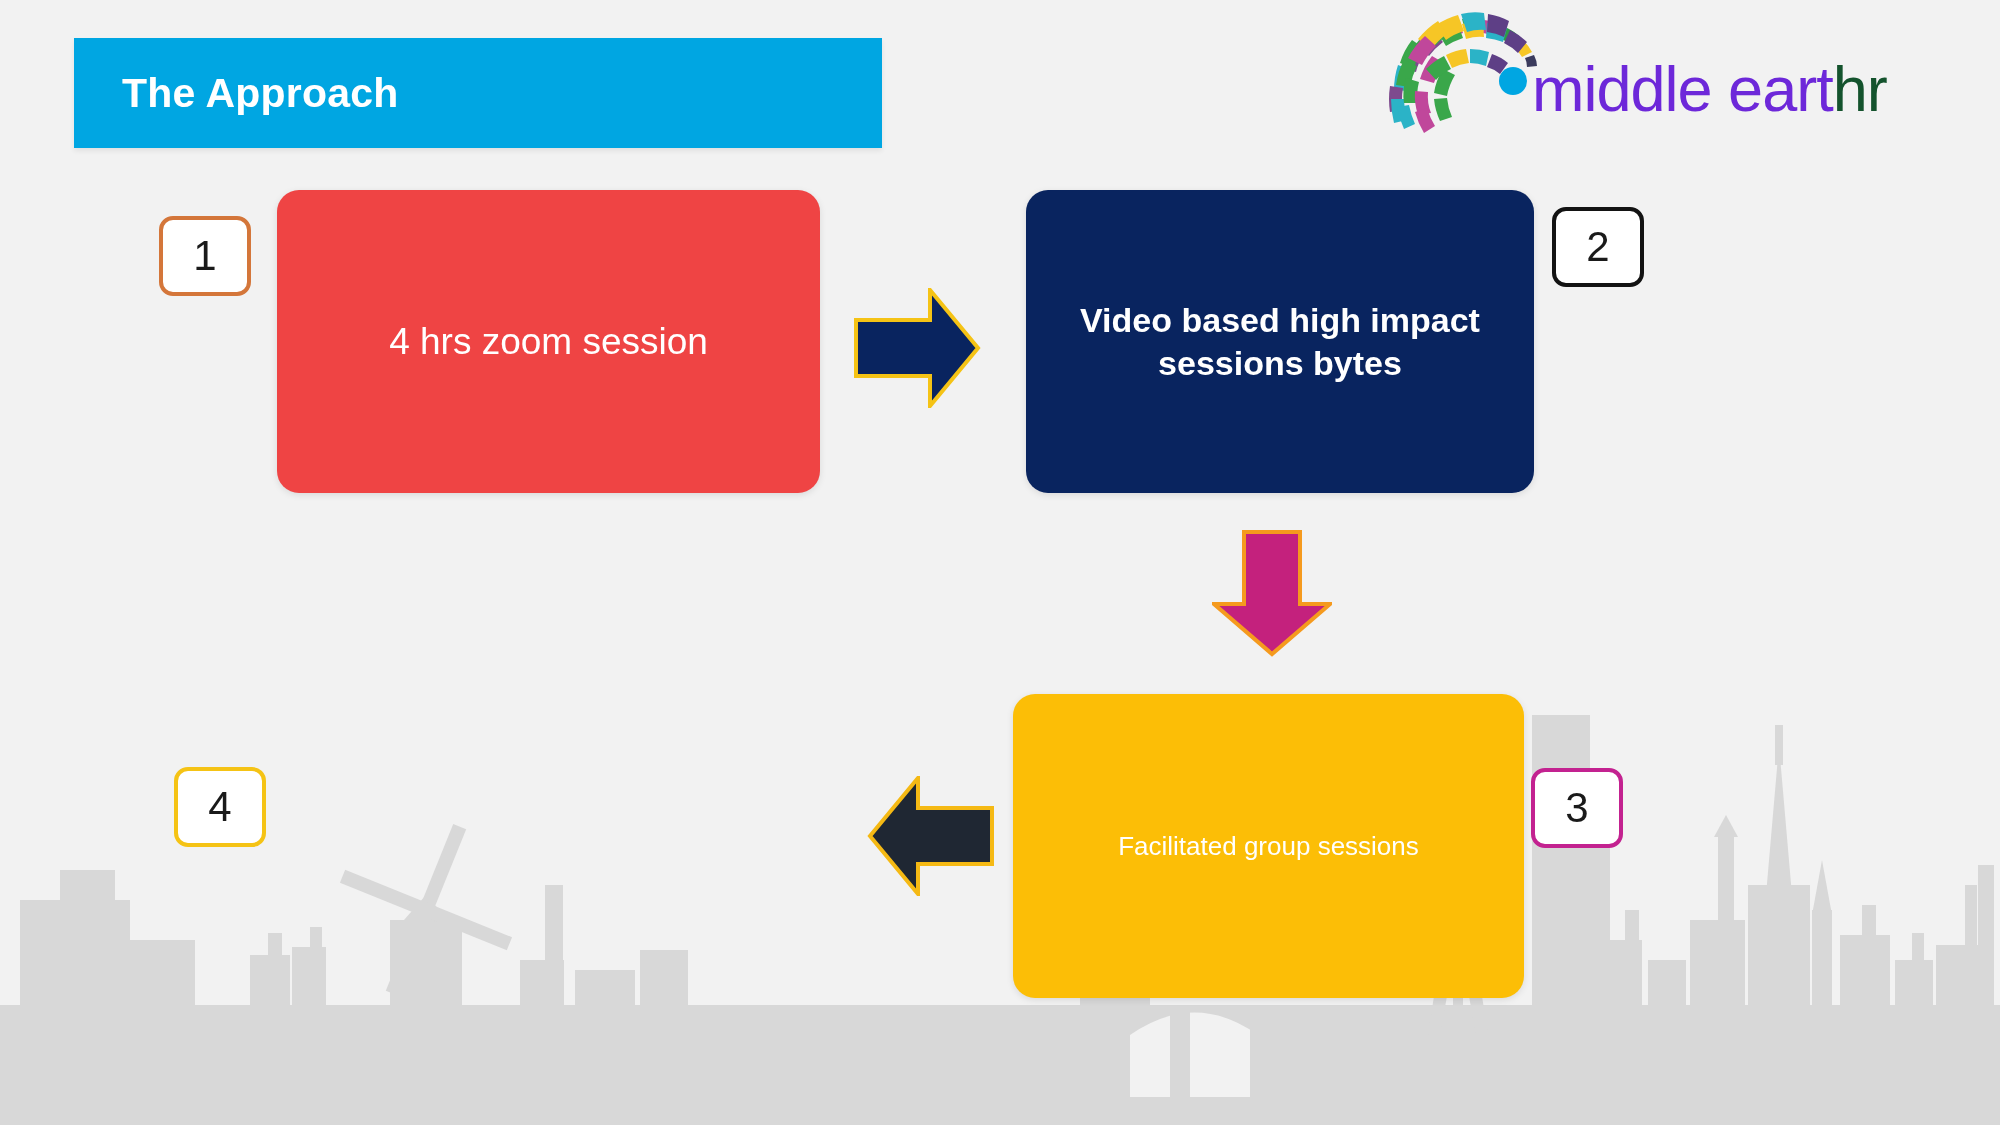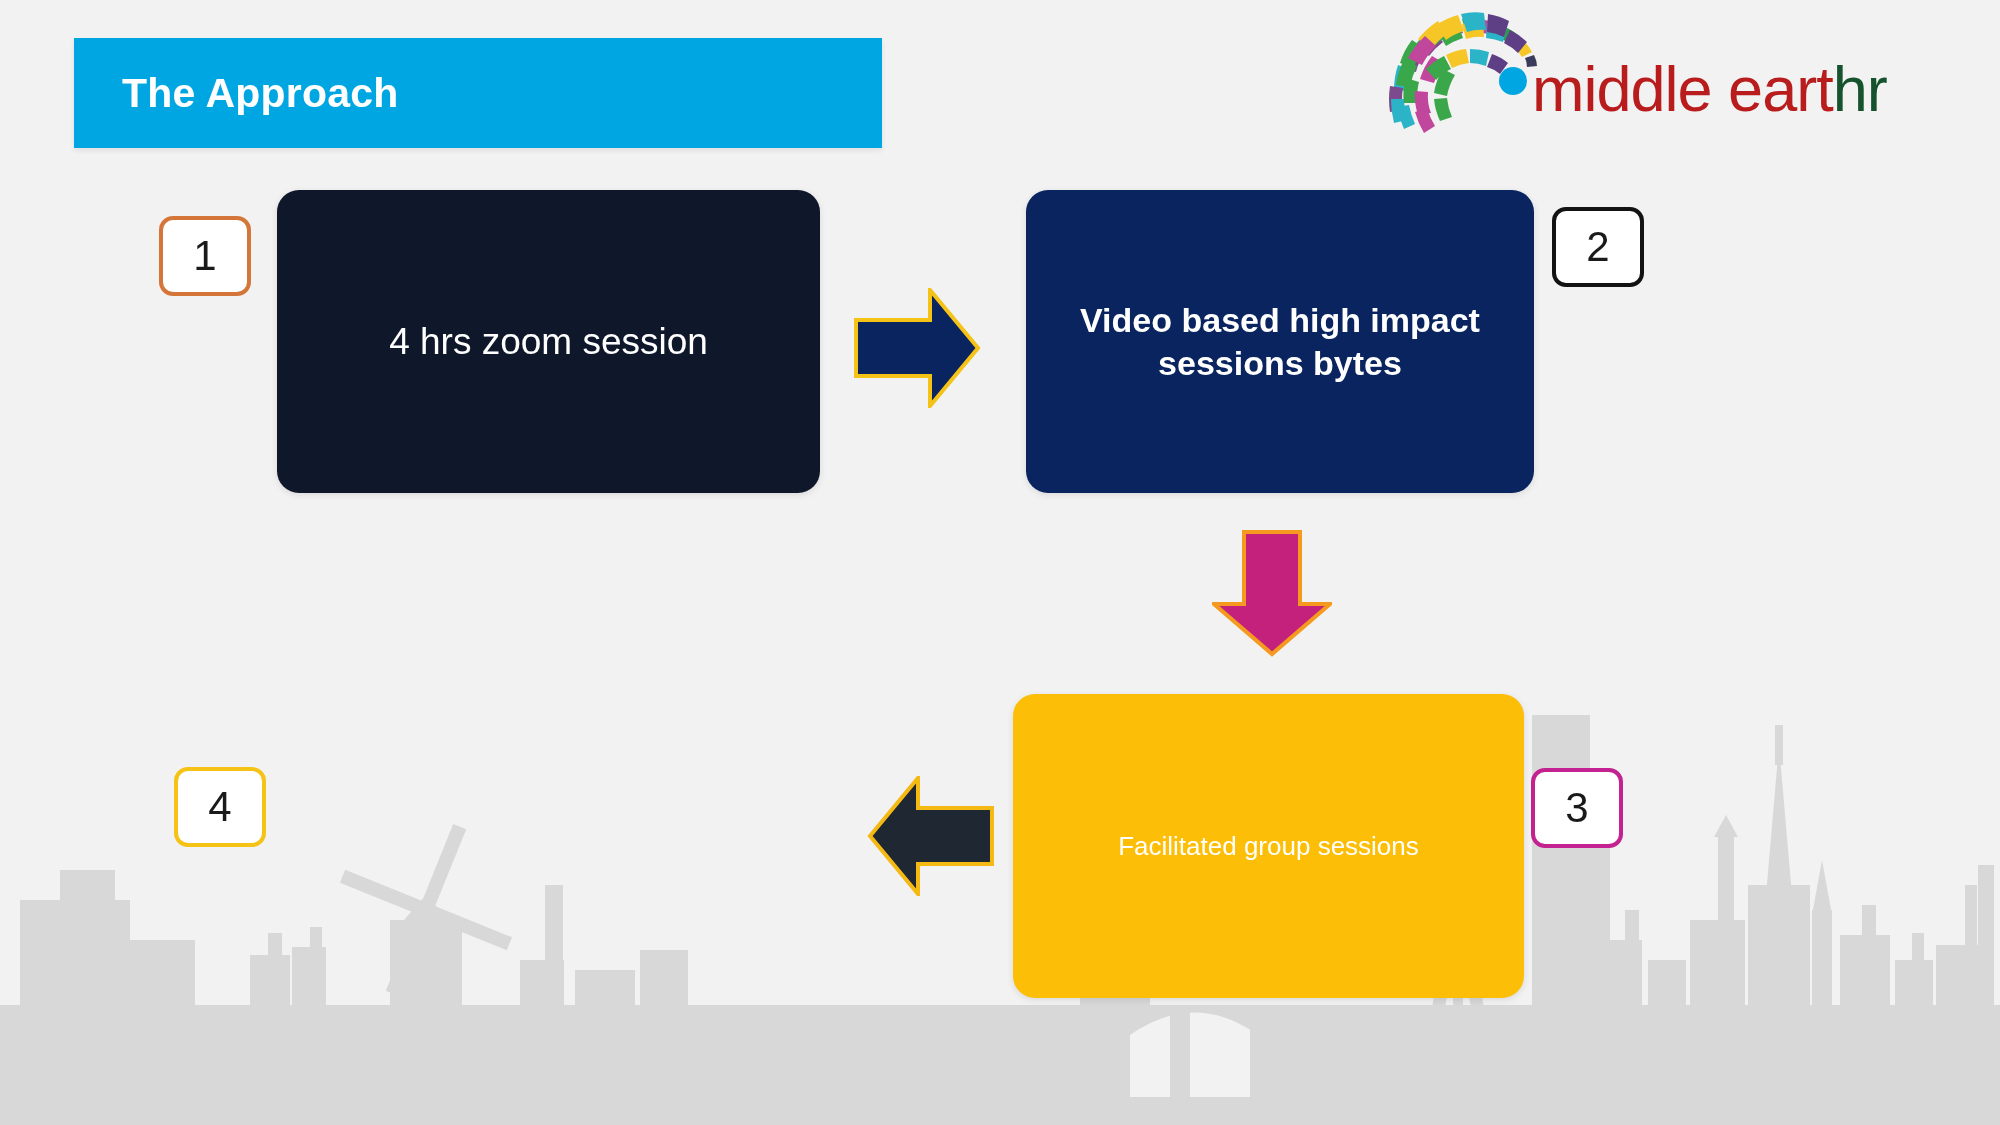--- a/index.html
+++ b/index.html
@@ -283,25 +283,25 @@
 
         <path d="M38 58 q8 -8 18 -13 l7 13 q-9 4 -15 11 z" fill="#3aa74a"></path>
         <path d="M58 44 q10 -5 20 -6 l3 14 q-9 1 -17 5 z" fill="#f6c626"></path>
         <path d="M82 38 q10 0 19 3 l-3 14 q-8 -3 -16 -3 z" fill="#2bb3c7"></path>
         <path d="M104 43 q9 3 16 9 l-8 11 q-6 -5 -13 -7 z" fill="#5e3f86"></path>
       </g>
 
       <circle cx="125" cy="70" r="14" fill="#00a6e2"></circle>
     </svg>
     <div class="logo-word">
-      <span class="logo-dark" style="color: #b91c1c;">middle eart</span><span class="logo-blue" style="color: #14532d;">hr</span>
+      <span class="logo-dark" style="color: #6d28d9;">middle eart</span><span class="logo-blue" style="color: #14532d;">hr</span>
     </div>
   </div>
 
-  <div class="pbox" id="box-1" style="background: #0f172a;">
+  <div class="pbox" id="box-1" style="background: #ef4444;">
     <span class="pbox-label">4 hrs zoom session</span>
   </div>
 
   <div class="pbox" id="box-2" style="background: rgb(9, 36, 95);">
     <span class="pbox-label">Video based high impact sessions bytes</span>
   </div>
 
   <div class="pbox" id="box-3" style="background: rgb(252, 190, 6);">
     <span class="pbox-label">Facilitated group sessions</span>
   </div>

